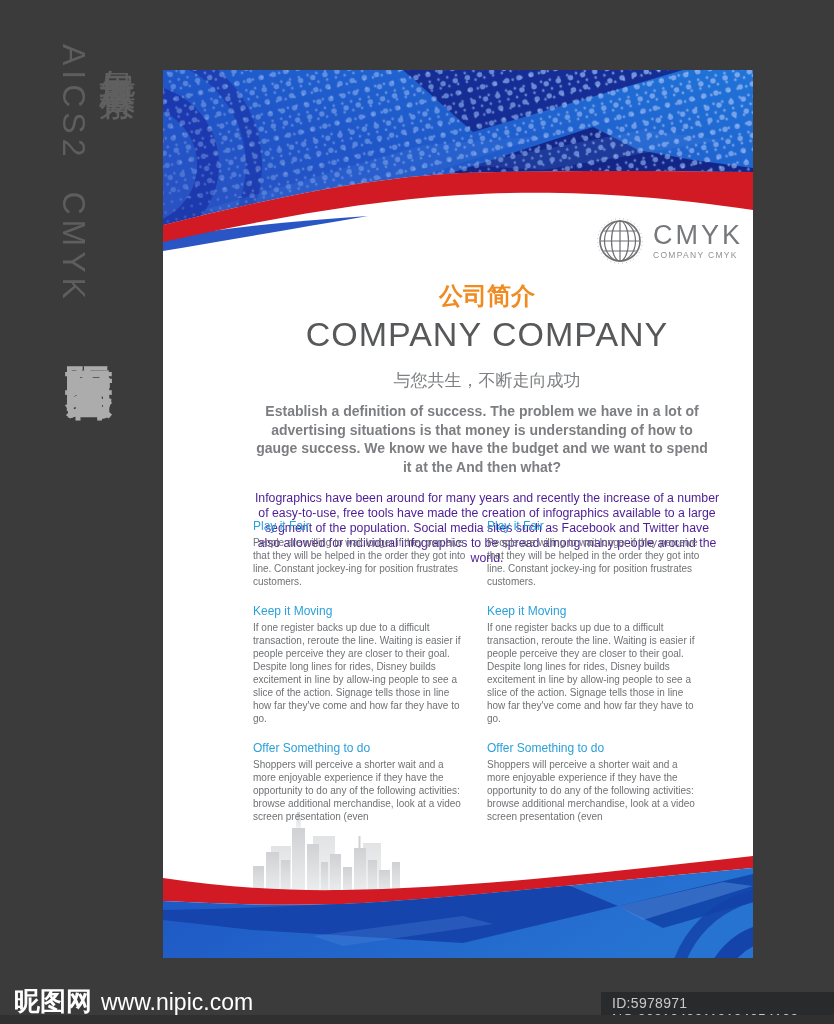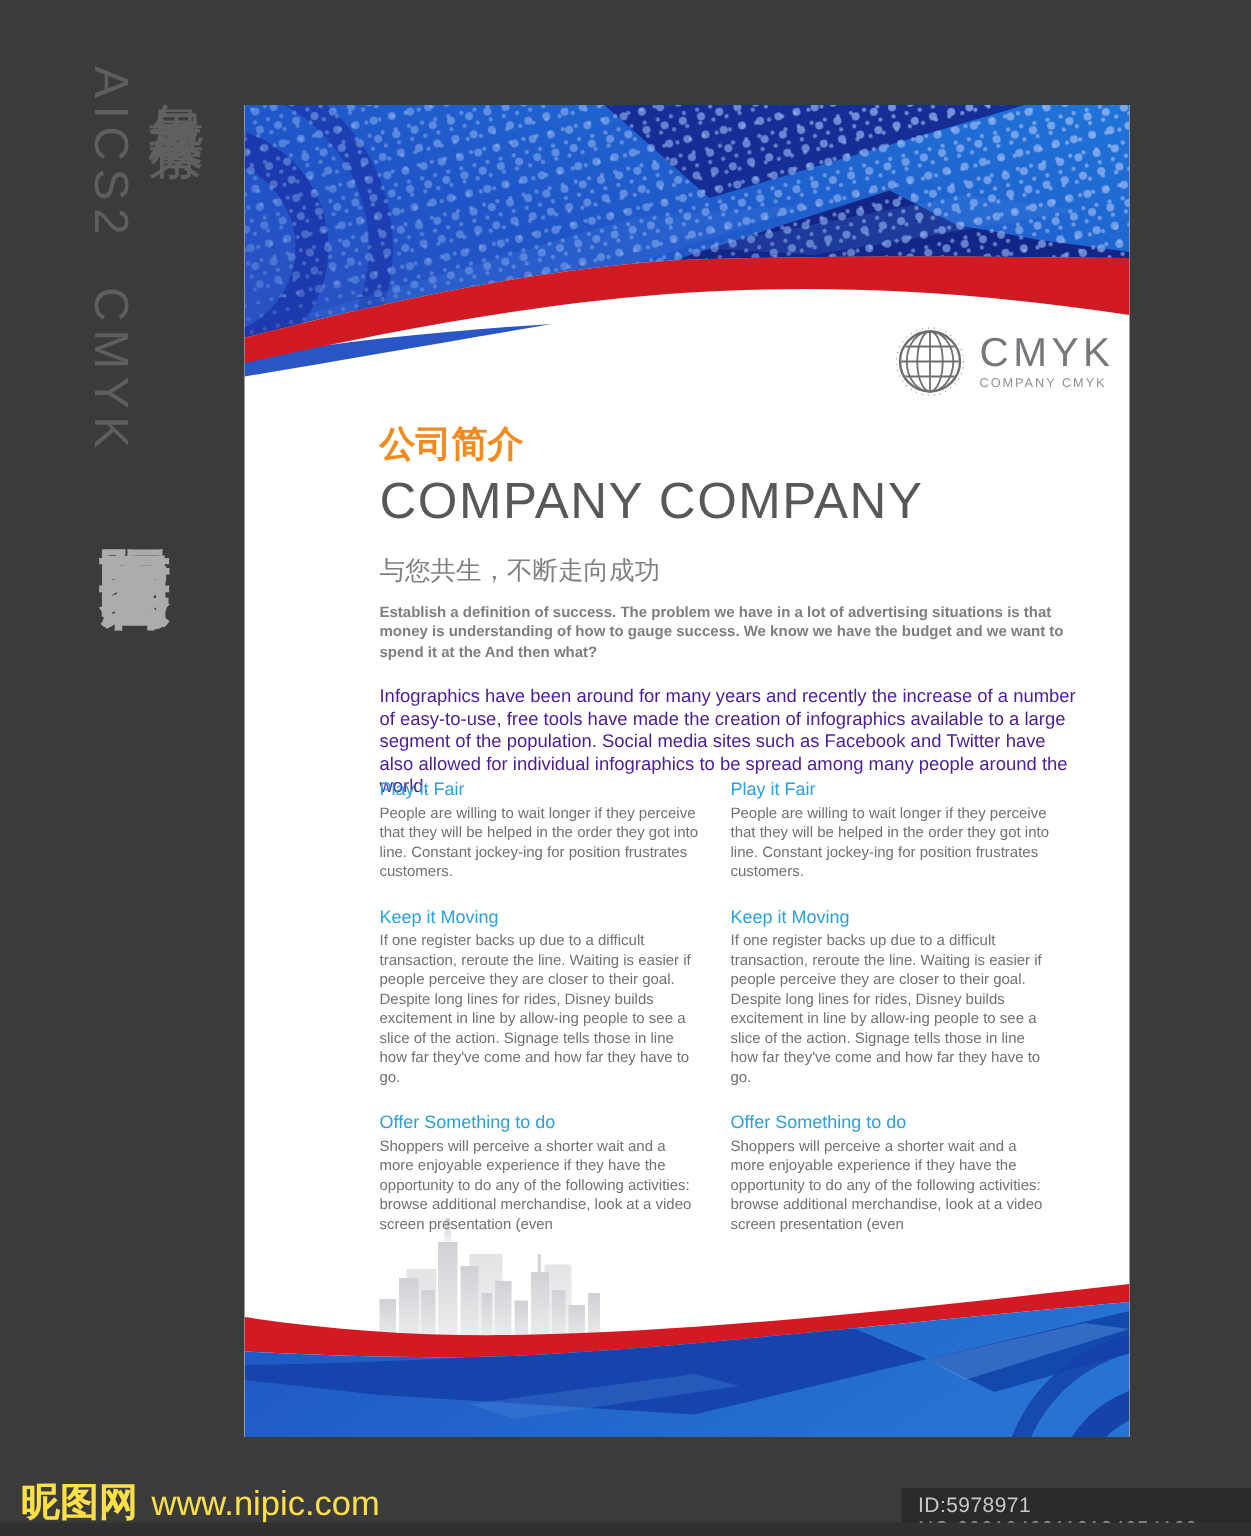--- a/index.html
+++ b/index.html
@@ -17,35 +17,35 @@
     font-family:"DejaVu Sans",sans-serif;}
   
   .poster{position:absolute;left:163px;top:70px;width:590px;height:888px;background:#ffffff;}
   .hdr-svg{position:absolute;left:0;top:0;}
   .ftr-svg{position:absolute;left:0;bottom:0;pointer-events:none;}
   
   .logo{position:absolute;left:434px;top:148px;display:flex;align-items:center;gap:10px;}
   .logo-name{font-size:27px;color:#77787b;letter-spacing:3px;line-height:26px;}
   .logo-sub{font-size:8.5px;color:#8f9093;letter-spacing:1.3px;margin-top:2px;}
   
-  .content{position:absolute;left:90px;top:210px;width:468px;}
+  .content{position:absolute;left:90px;top:210px;width:468px;text-align:center;}
   .title-cn{font-size:24px;font-weight:700;color:#f18a1f;}
   .title-en{font-size:34px;color:#57585a;letter-spacing:1px;margin-top:3px;}
   .subtitle-cn{font-size:17px;color:#7e8083;margin-top:15px;font-family:"DejaVu Sans",sans-serif;}
-  .para1{margin-top:10px;width:458px;font-size:10px;font-weight:600;color:#7c7e81;line-height:1.33;}
+  .para1{margin-top:10px;width:458px;font-size:14px;font-weight:600;color:#7c7e81;line-height:1.33;}
   .para2{margin-top:15px;width:468px;font-size:12.3px;color:#4c1d95;line-height:1.22;}
   
   .cols{position:absolute;left:90px;top:449px;width:447px;display:flex;gap:21px;}
   .col{width:213px;}
   .sec{margin-bottom:16px;}
   .sec-title{font-size:12px;color:#2ba0d9;margin-bottom:3px;}
   .sec-body{font-size:10px;color:#6f7174;line-height:13px;}
   
   .bottom-strip{position:absolute;left:0;bottom:0;width:834px;height:9px;background:#303031;}
-  .wm{position:absolute;left:14px;top:984px;display:flex;align-items:baseline;gap:9px;color:#fde047;}
+  .wm{position:absolute;left:14px;top:984px;display:flex;align-items:baseline;gap:9px;color:#ffffff;}
   .wm-name{font-size:26px;font-weight:700;font-family:"DejaVu Sans",sans-serif;}
   .wm-url{font-size:23px;font-weight:400;}
   .id-box{position:absolute;left:601px;top:992px;background:#292a2b;color:#c8c9ca;
     font-size:14px;padding:3px 11px 4px 11px;letter-spacing:.3px;}
 </style>
 </head>
 <body>
 
 <div class="stage">
 

